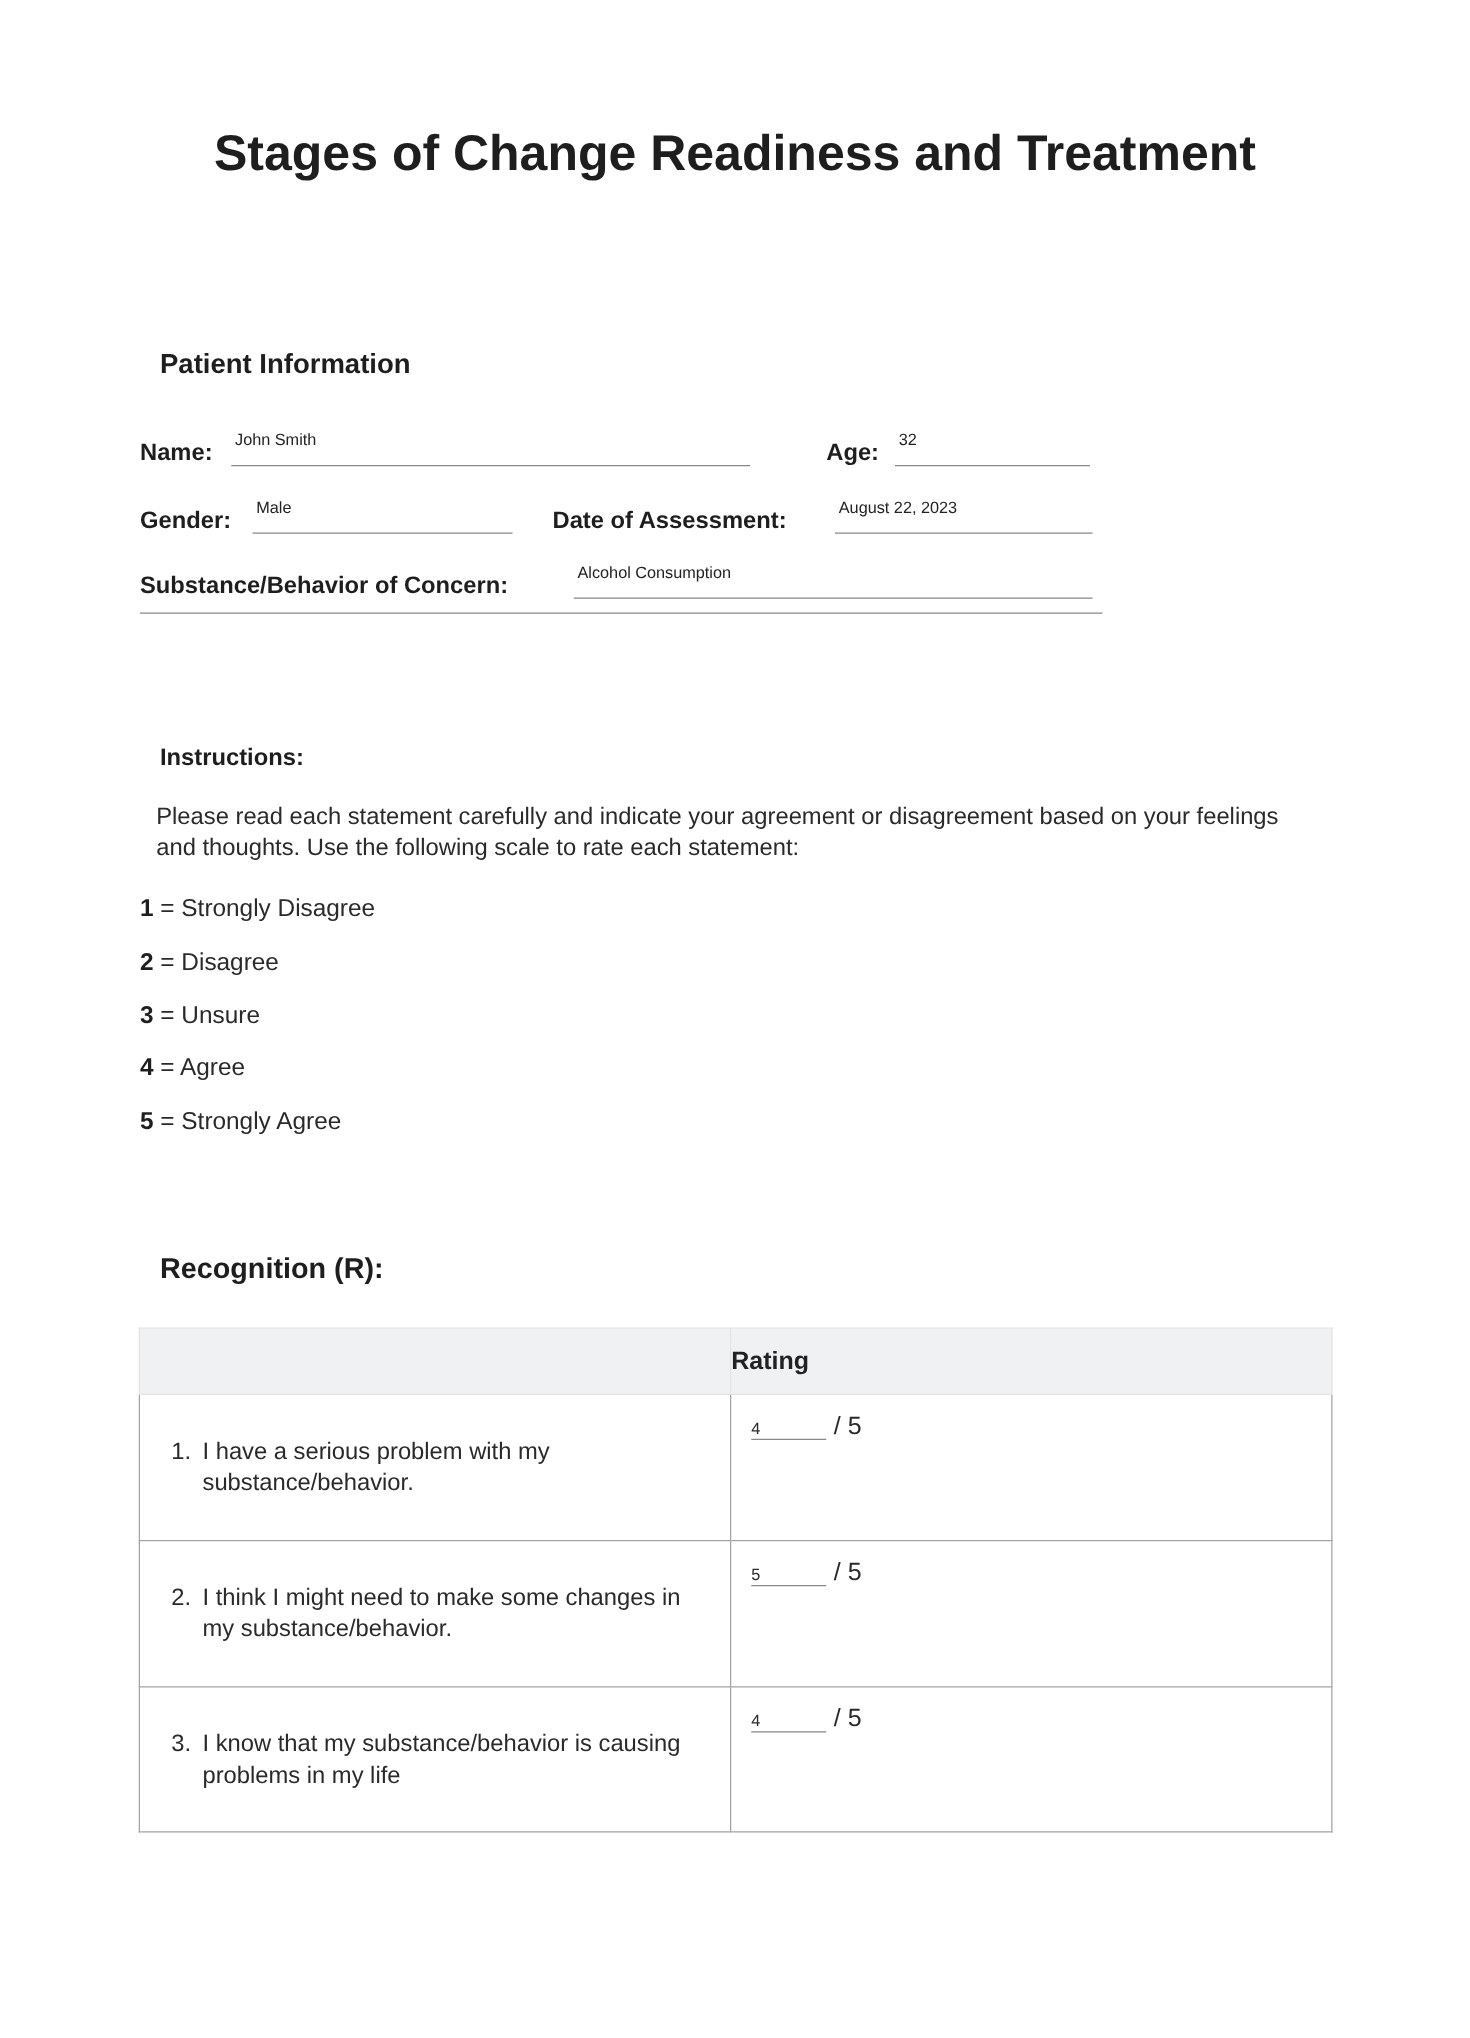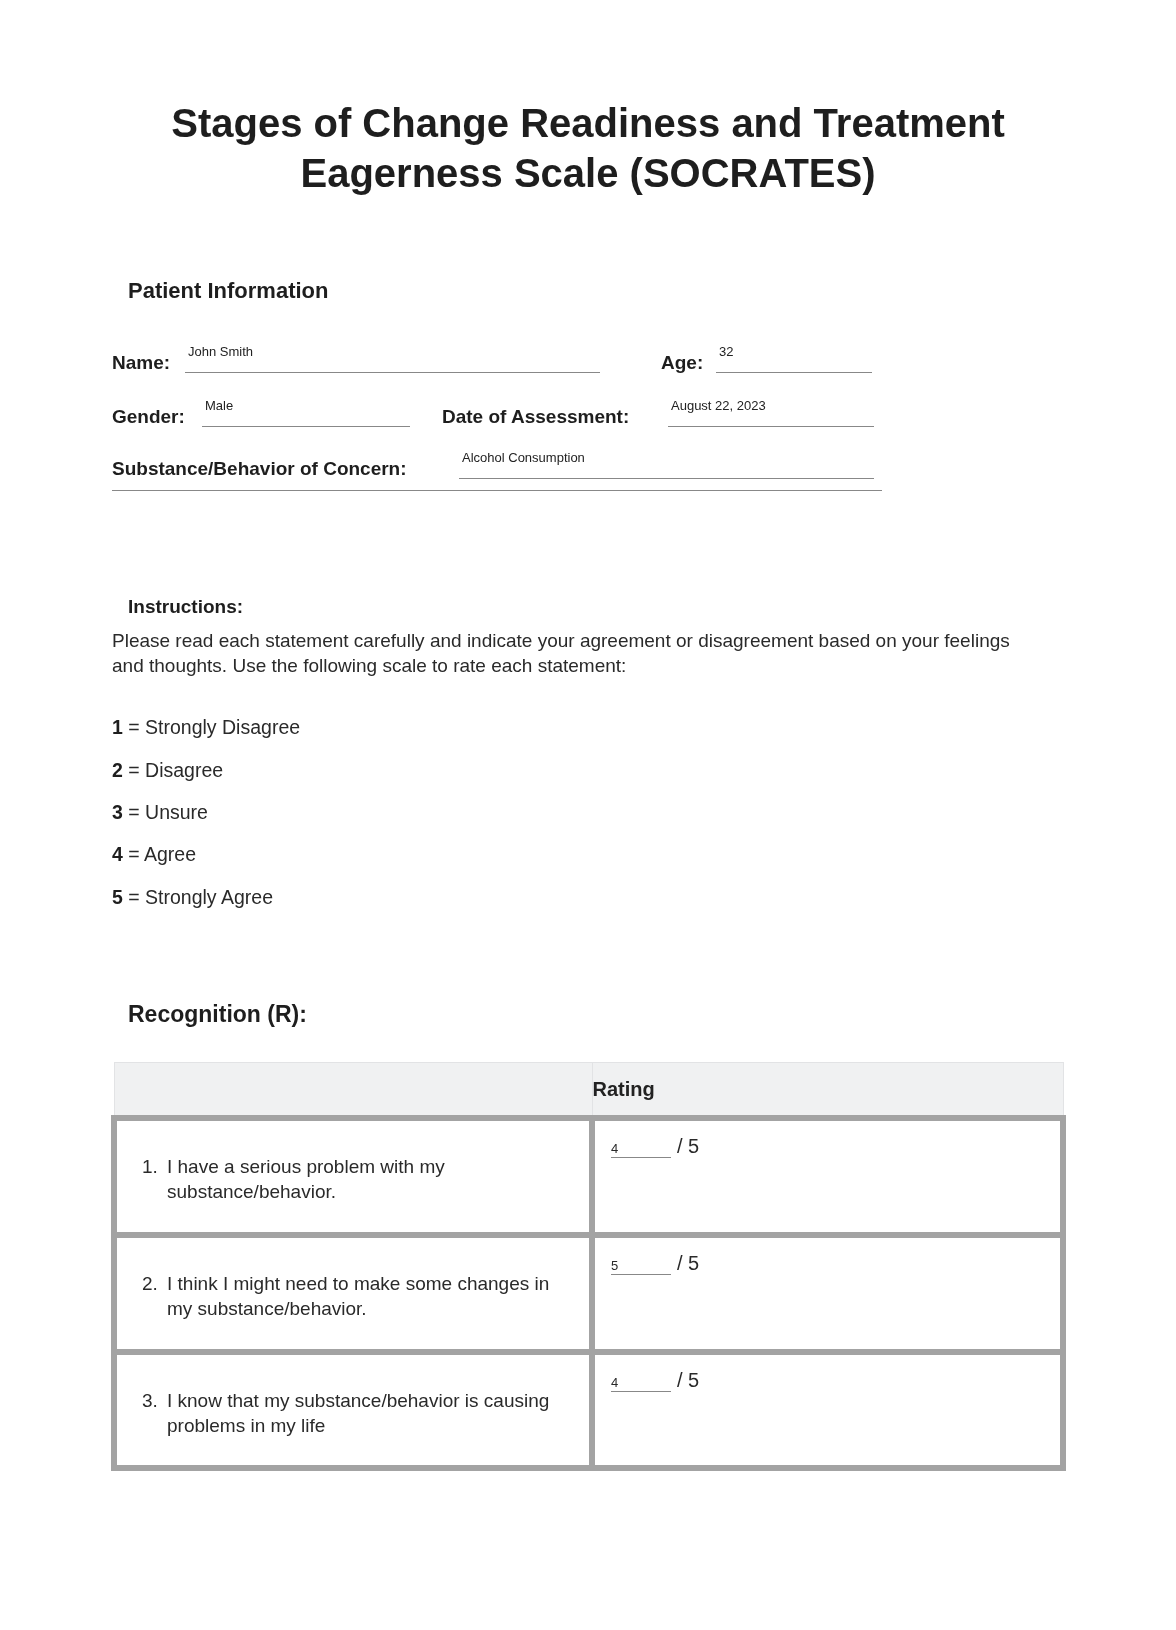--- a/index.html
+++ b/index.html
@@ -7,40 +7,39 @@
          font-family: "Liberation Sans", sans-serif; color: #222; }
   .title { position: absolute; left: 0; width: 1176px; top: 98px; text-align: center;
            font-size: 40px; font-weight: bold; line-height: 50px; color: #1e1e1e; margin: 0; }
   .h2 { position: absolute; left: 112px; font-weight: bold; color: #1e1e1e; margin: 16px; }
   .h-patient { top: 262px; font-size: 22px; }
   .field-row { position: absolute; left: 112px; font-size: 19px; font-weight: bold; color: #1e1e1e; }
   .lbl { position: absolute; white-space: nowrap; }
   .line { position: absolute; border-bottom: 1.5px solid #888; height: 24px; }
   .val { position: absolute; font-size: 13px; font-weight: normal; color: #222; top: -4px; left: 3px; white-space: nowrap; }
   .h-instr { top: 580px; font-size: 19px; }
-  .para { position: absolute; left: 112px; top: 628px; width: 930px; font-size: 19px; line-height: 25px; color: #2a2a2a; margin: 0; }
+  .para { position: absolute; left: 112px; top: 628px; width: 930px; font-size: 19px; line-height: 25px; color: #2a2a2a; margin: 13px; }
   .scale { position: absolute; left: 112px; font-size: 19.5px; color: #2a2a2a; }
   .scale b { color: #1e1e1e; }
   .h-recog { top: 985px; font-size: 23px; }
   table { position: absolute; left: 111px; top: 1062px; width: 955px; border-collapse: collapse; }
   th { background: #f0f1f2; height: 50px; font-size: 20px; font-weight: bold; text-align: left; color: #222; border: 1px solid #e2e3e5; }
-  td { border: 6px solid #a3a3a3; vertical-align: top; font-size: 19px; color: #2a2a2a; }
+  td { border: 1px solid #a3a3a3; vertical-align: top; font-size: 19px; color: #2a2a2a; }
   td.stmt { width: 435px; padding: 0 12px 0 25px; }
   .stmt-inner { display: flex; line-height: 25px; }
   .num { width: 25px; flex: none; }
   td.rate { padding: 14px 0 0 16px; }
   .rate-blank { display: inline-block; width: 60px; border-bottom: 1.5px solid #888; font-size: 13px; line-height: 16px; }
   .rate-of { font-size: 20px; margin-left: 6px; }
 </style>
 </head>
 <body>
 
 <h1 class="title">
   <span>Stages of Change Readiness and Treatment</span><br>
-  <span>Eagerness Scale (SOCRATES)</span>
 </h1>
 
 <h2 class="h2 h-patient">Patient Information</h2>
 
 <div class="field-row" style="top:352px;">
   <span class="lbl" style="left:0;">Name:</span>
   <div class="line" style="left:73px; width:415px; top:-4px;">
     <span class="val">John Smith</span>
   </div>
   <span class="lbl" style="left:549px;">Age:</span>

